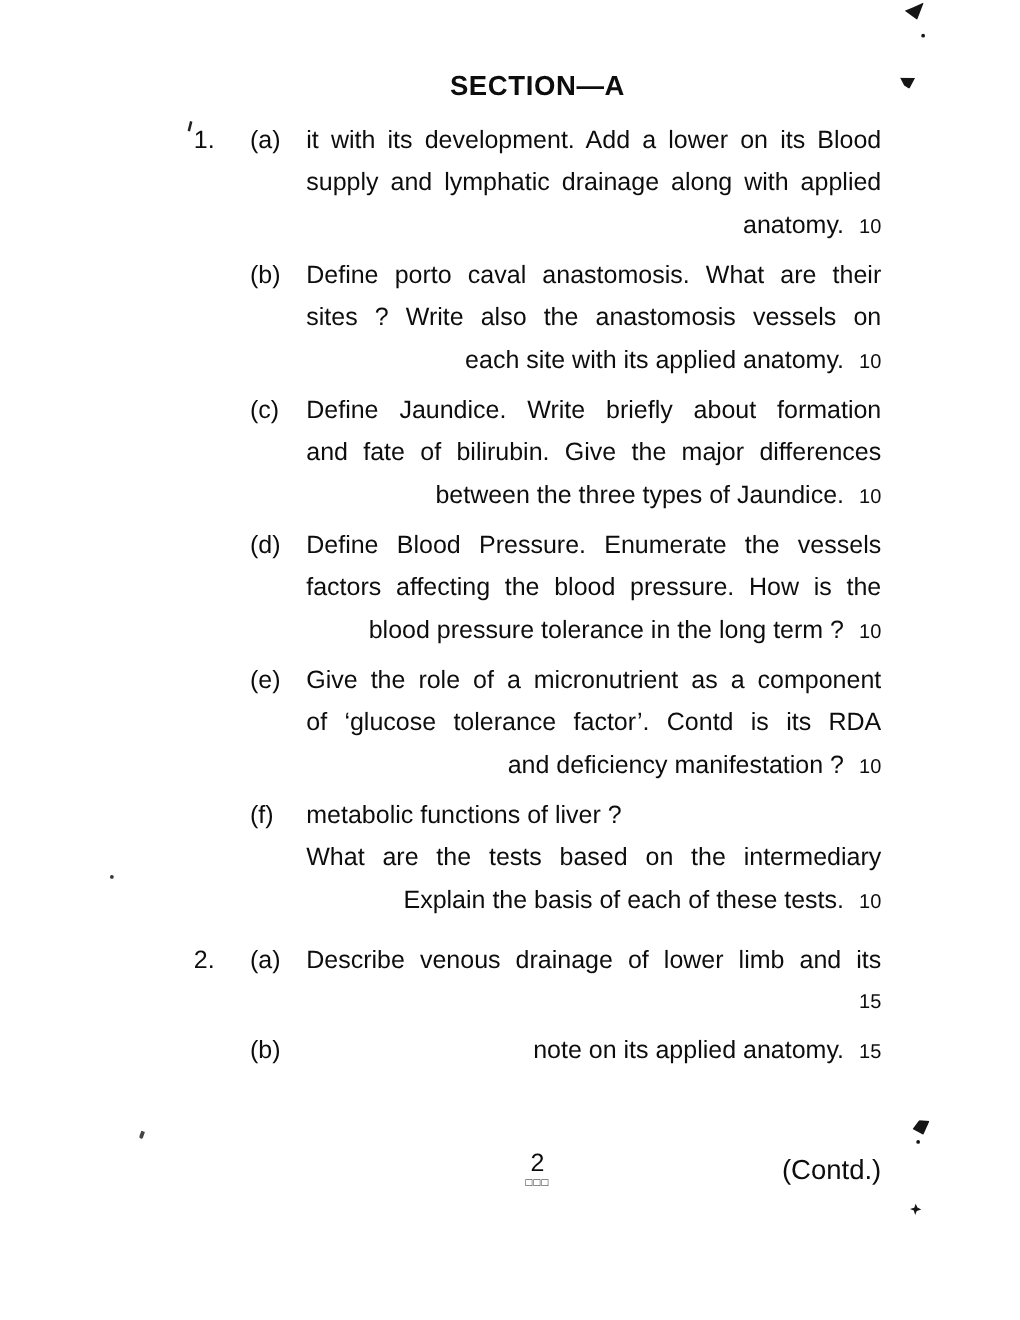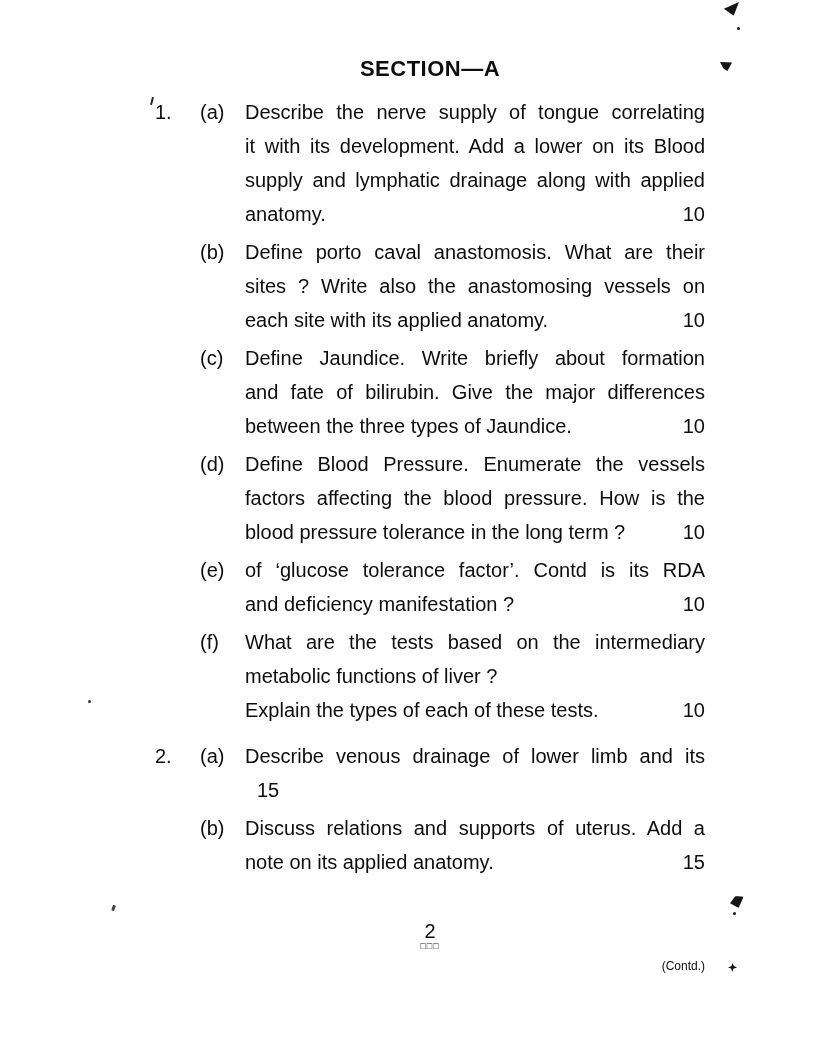--- a/index.html
+++ b/index.html
@@ -46,25 +46,25 @@
     line-height: 34px;
     white-space: normal;
   }
   .line.fill {
     text-align: justify;
     text-align-last: justify;
     text-justify: inter-word;
   }
   .line.end {
     display: flex;
-    justify-content: space-between;
+    justify-content: flex-end;
     align-items: baseline;
   }
   .marks {
-    font-size: 20px;
+    font-size: 16px;
     padding-left: 12px;
   }
   .footer {
     position: absolute;
     left: 155px;
     top: 920px;
     width: 550px;
     font-size: 20px;
   }
   .page-num-wrap { text-align: center; line-height: 22px; }
@@ -73,22 +73,21 @@
     font-size: 9px;
     letter-spacing: 1px;
     line-height: 8px;
     margin-top: 0px;
     color: #111;
   }
   .contd {
     position: absolute;
     right: 0;
     top: 3px;
-    font-size: 12px;
-    margin-top: 36px;
+    font-size: 22px;
   }
   
   .ink { position: absolute; background: #151515; }
   .ink-top-arrow {
     left: 724px; top: 3px; width: 16px; height: 13px;
     clip-path: polygon(100% 0, 55% 100%, 0 35%, 45% 20%);
     transform: rotate(-8deg);
   }
   .ink-top-dot { left: 737px; top: 27px; width: 3px; height: 3px; border-radius: 50%; }
   .ink-nabla {
@@ -123,36 +122,35 @@
   <div class="content">
 
     <div class="section-title">SECTION—A</div>
 
     <div class="question">
 
       <div class="part">
         <div class="qnum">1.</div>
         <div class="pletter">(a)</div>
         <div class="ptext">
-          <div class="line fill">Describe the nerve supply of tongue correlating</div>
           <div class="line fill">it with its development. Add a lower on its Blood</div>
           <div class="line fill">supply and lymphatic drainage along with applied</div>
           <div class="line end">
             <span>anatomy.</span>
             <span class="marks">10</span>
           </div>
         </div>
       </div>
 
       <div class="part">
         <div class="qnum"></div>
         <div class="pletter">(b)</div>
         <div class="ptext">
           <div class="line fill">Define porto caval anastomosis. What are their</div>
-          <div class="line fill">sites ? Write also the anastomosing vessels on</div>
+          <div class="line fill">sites ? Write also the anastomosis vessels on</div>
           <div class="line end">
             <span>each site with its applied anatomy.</span>
             <span class="marks">10</span>
           </div>
         </div>
       </div>
 
       <div class="part">
         <div class="qnum"></div>
         <div class="pletter">(c)</div>
@@ -176,36 +174,37 @@
             <span>blood pressure tolerance in the long term ?</span>
             <span class="marks">10</span>
           </div>
         </div>
       </div>
 
       <div class="part">
         <div class="qnum"></div>
         <div class="pletter">(e)</div>
         <div class="ptext">
+          <div class="line fill">Give the role of a micronutrient as a component</div>
           <div class="line fill">of ‘glucose tolerance factor’. Contd is its RDA</div>
           <div class="line end">
             <span>and deficiency manifestation ?</span>
             <span class="marks">10</span>
           </div>
         </div>
       </div>
 
       <div class="part">
         <div class="qnum"></div>
         <div class="pletter">(f)</div>
         <div class="ptext">
+          <div class="line">metabolic functions of liver ?</div>
           <div class="line fill">What are the tests based on the intermediary</div>
-          <div class="line">metabolic functions of liver ?</div>
-          <div class="line end">
-            <span>Explain the types of each of these tests.</span>
+          <div class="line end">
+            <span>Explain the basis of each of these tests.</span>
             <span class="marks">10</span>
           </div>
         </div>
       </div>
 
     </div>
 
     <div class="question q2">
 
       <div class="part">
@@ -216,21 +215,20 @@
           <div class="line end">
             <span class="marks">15</span>
           </div>
         </div>
       </div>
 
       <div class="part">
         <div class="qnum"></div>
         <div class="pletter">(b)</div>
         <div class="ptext">
-          <div class="line fill">Discuss relations and supports of uterus. Add a</div>
           <div class="line end">
             <span>note on its applied anatomy.</span>
             <span class="marks">15</span>
           </div>
         </div>
       </div>
 
     </div>
   </div>
 

